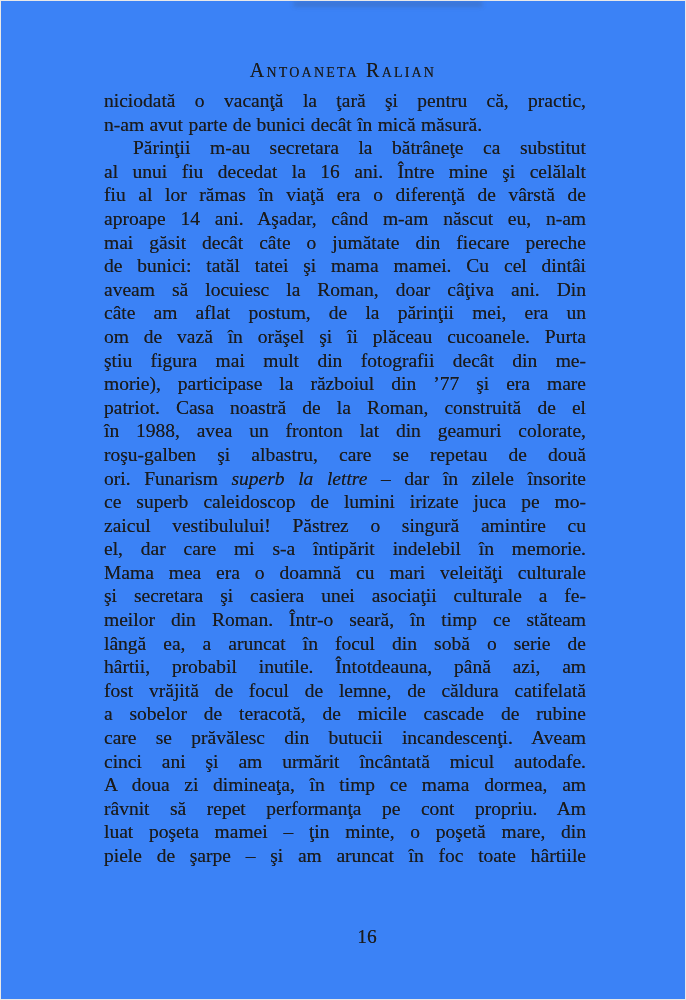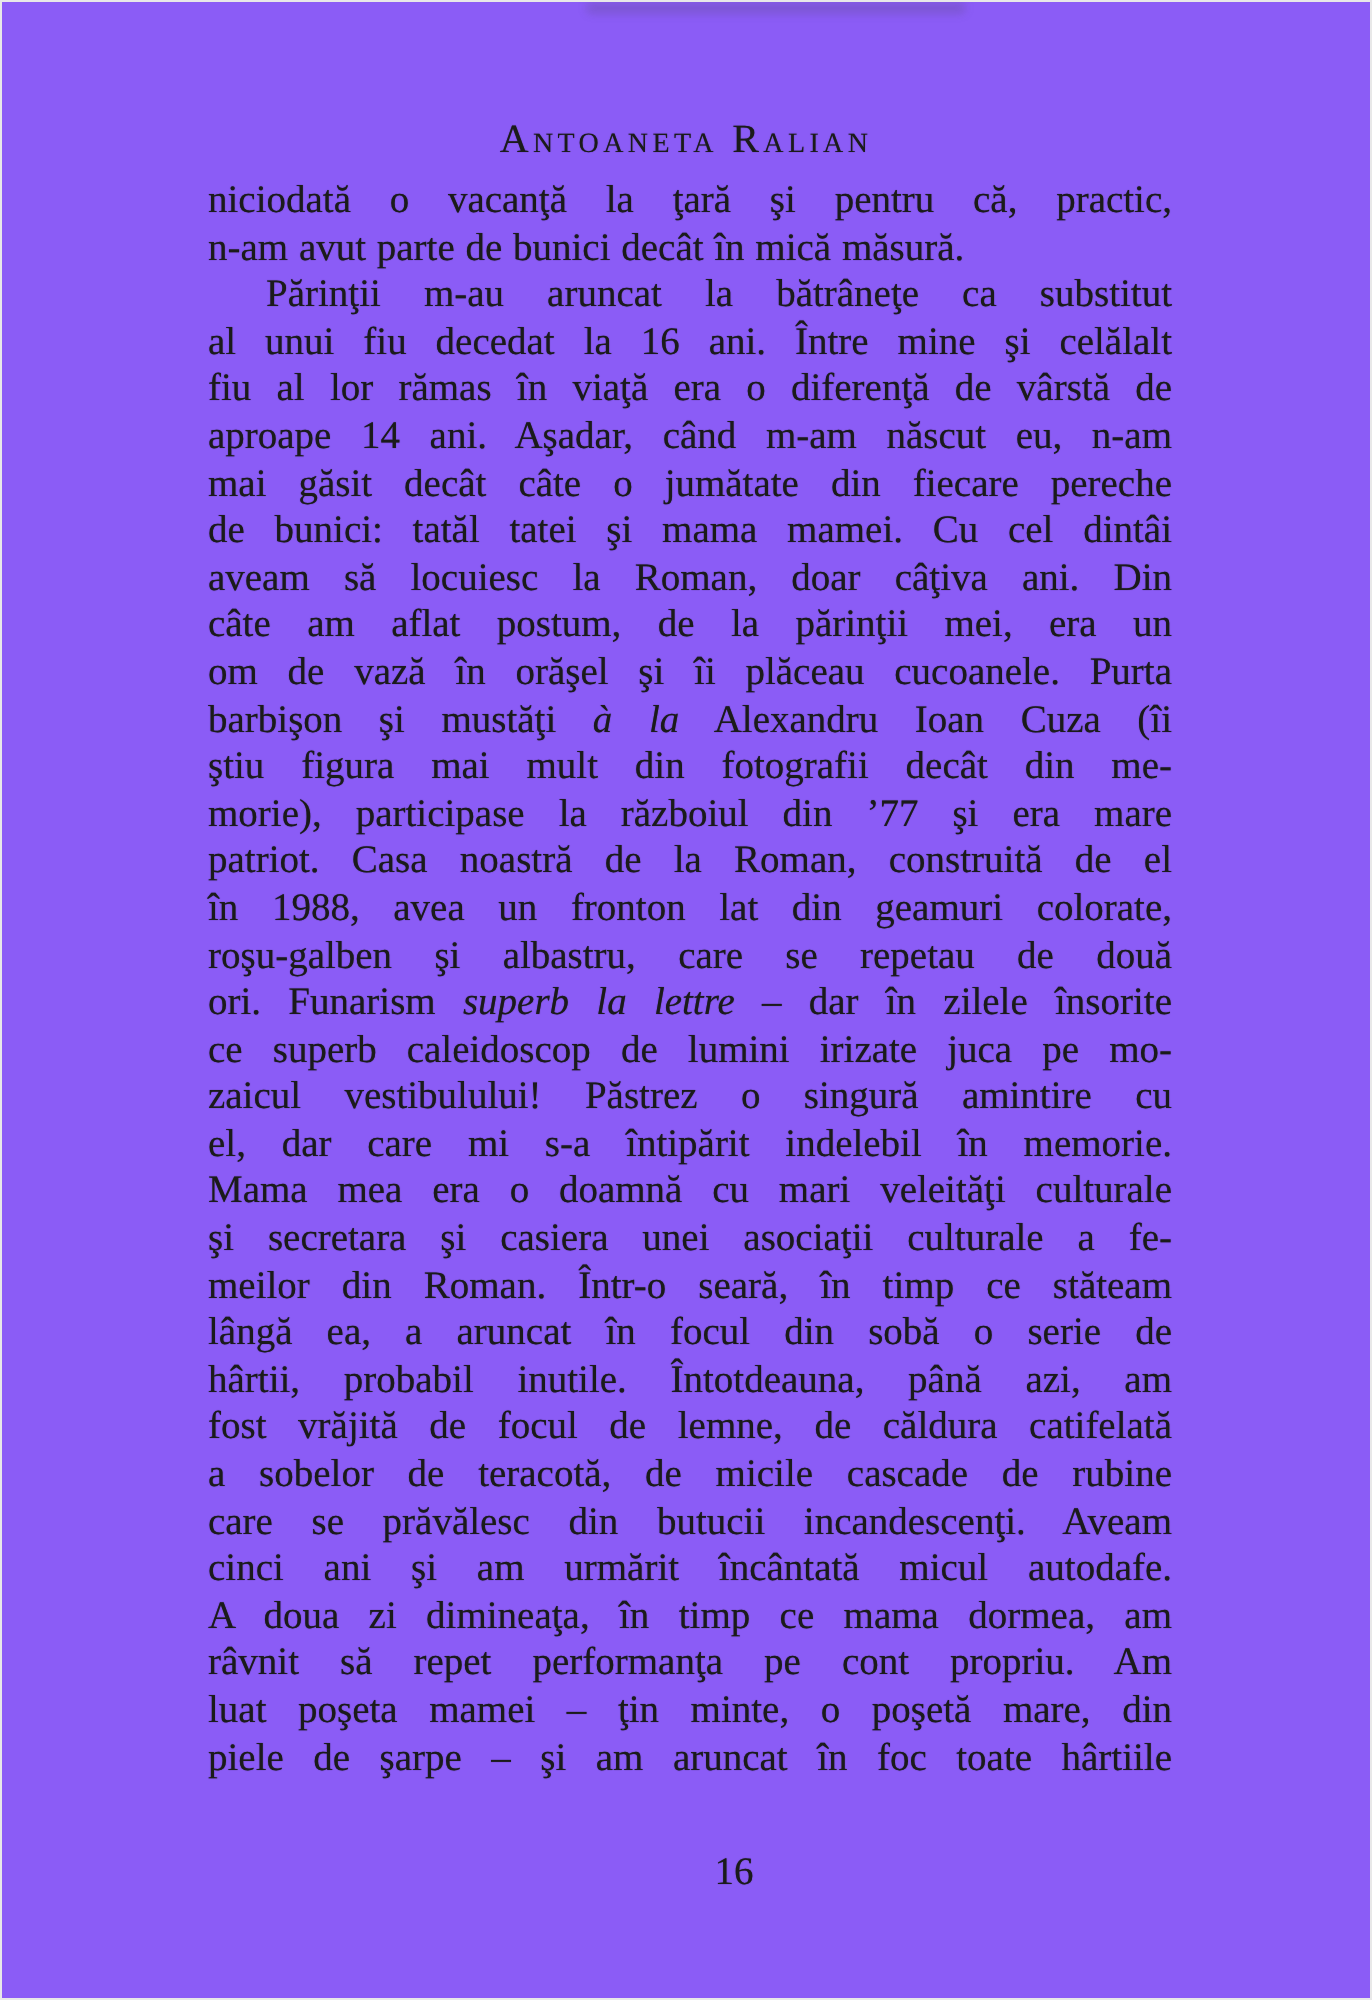--- a/index.html
+++ b/index.html
@@ -4,21 +4,21 @@
 <style>
   html, body {
     margin: 0;
     padding: 0;
     background: #ffffff;
   }
   .page {
     position: relative;
     width: 686px;
     height: 1000px;
-    background: #8b5cf6;
+    background: #3b82f6;
     box-sizing: border-box;
     border: 1px solid #e8e8e8;
     overflow: hidden;
     font-family: "Liberation Serif", "DejaVu Serif", serif;
     color: #1b1b1b;
   }
   .scan-smudge {
     position: absolute;
     top: 0;
     left: 292px;
@@ -77,30 +77,29 @@
 </style>
 </head>
 <body>
 
 <div class="page">
   <div class="scan-smudge"></div>
   <div class="running-header">Antoaneta Ralian</div>
   <div class="text-block" id="text-block">
       <div class="line"><span class="seg">niciodată o vacanţă la ţară şi pentru că, practic,</span></div>
       <div class="line no-justify"><span class="seg">n-am avut parte de bunici decât în mică măsură.</span></div>
-      <div class="line indent"><span class="seg">Părinţii m-au aruncat la bătrâneţe ca substitut</span></div>
+      <div class="line indent"><span class="seg">Părinţii m-au secretara la bătrâneţe ca substitut</span></div>
       <div class="line"><span class="seg">al unui fiu decedat la 16 ani. Între mine şi celălalt</span></div>
       <div class="line"><span class="seg">fiu al lor rămas în viaţă era o diferenţă de vârstă de</span></div>
       <div class="line"><span class="seg">aproape 14 ani. Aşadar, când m-am născut eu, n-am</span></div>
       <div class="line"><span class="seg">mai găsit decât câte o jumătate din fiecare pereche</span></div>
       <div class="line"><span class="seg">de bunici: tatăl tatei şi mama mamei. Cu cel dintâi</span></div>
       <div class="line"><span class="seg">aveam să locuiesc la Roman, doar câţiva ani. Din</span></div>
       <div class="line"><span class="seg">câte am aflat postum, de la părinţii mei, era un</span></div>
       <div class="line"><span class="seg">om de vază în orăşel şi îi plăceau cucoanele. Purta</span></div>
-      <div class="line"><span class="seg">barbişon şi mustăţi </span><span class="seg italic">à la</span><span class="seg"> Alexandru Ioan Cuza (îi</span></div>
       <div class="line"><span class="seg">ştiu figura mai mult din fotografii decât din me-</span></div>
       <div class="line"><span class="seg">morie), participase la războiul din ’77 şi era mare</span></div>
       <div class="line"><span class="seg">patriot. Casa noastră de la Roman, construită de el</span></div>
       <div class="line"><span class="seg">în 1988, avea un fronton lat din geamuri colorate,</span></div>
       <div class="line"><span class="seg">roşu-galben şi albastru, care se repetau de două</span></div>
       <div class="line"><span class="seg">ori. Funarism </span><span class="seg italic">superb la lettre</span><span class="seg"> – dar în zilele însorite</span></div>
       <div class="line"><span class="seg">ce superb caleidoscop de lumini irizate juca pe mo-</span></div>
       <div class="line"><span class="seg">zaicul vestibulului! Păstrez o singură amintire cu</span></div>
       <div class="line"><span class="seg">el, dar care mi s-a întipărit indelebil în memorie.</span></div>
       <div class="line"><span class="seg">Mama mea era o doamnă cu mari veleităţi culturale</span></div>

